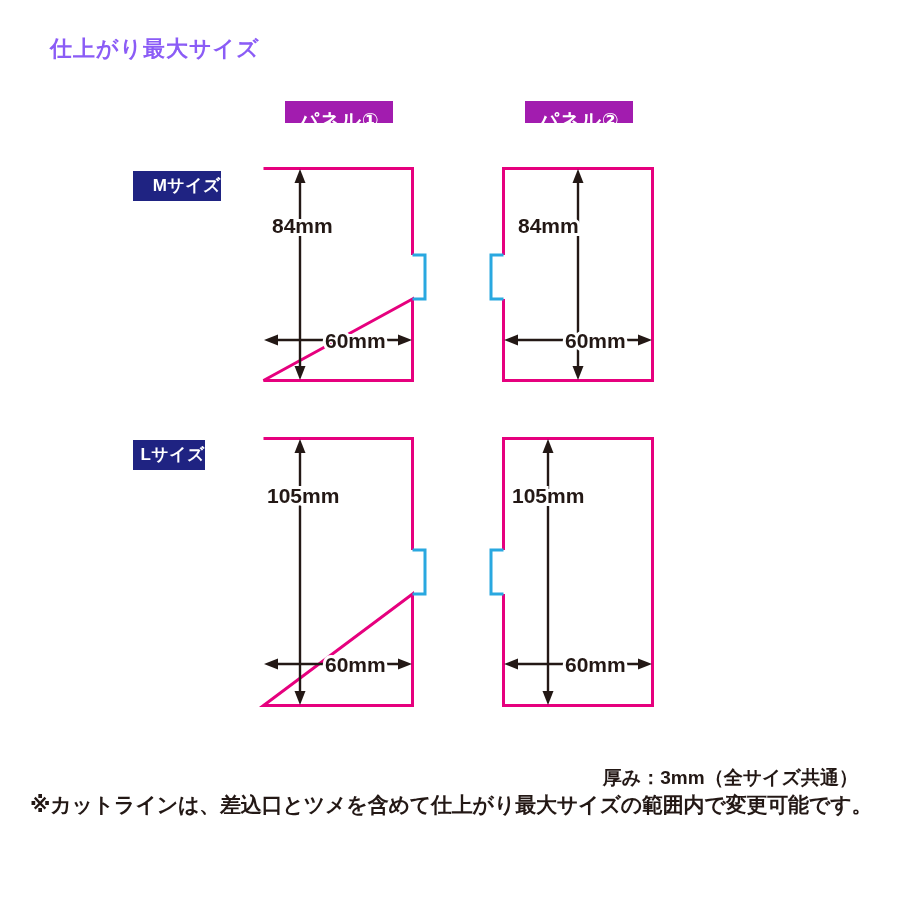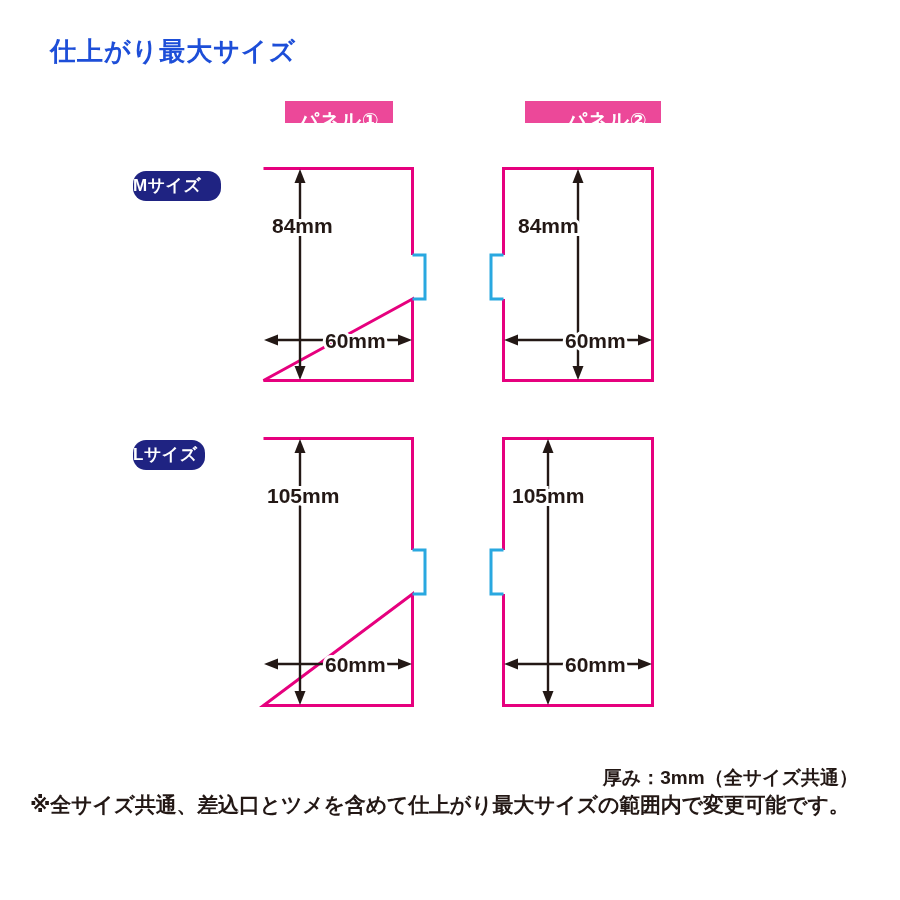--- a/index.html
+++ b/index.html
@@ -19,56 +19,55 @@
     left: 0; top: 0;
     width: 900px;
     height: 900px;
   }
 
   
   .page-title {
     position: absolute;
     left: 50px;
     top: 34px;
-    font-size: 26px;
+    font-size: 22px;
     font-weight: bold;
     letter-spacing: 1px;
-    color: #1d4ed8;
+    color: #8b5cf6;
     white-space: nowrap;
   }
 
   
   .panel-chip {
     position: absolute;
-    background: #ec4899;
+    background: #a21caf;
     color: #ffffff;
     font-size: 20px;
     font-weight: bold;
     letter-spacing: 0.5px;
     height: 22px;
     line-height: 38px;
     text-align: center;
     white-space: nowrap;
   }
   .panel-chip.p1 { left: 285px; top: 101px; width: 108px; }
-  .panel-chip.p2 { left: 525px; top: 101px; width: 108px; padding-left: 28px; }
+  .panel-chip.p2 { left: 525px; top: 101px; width: 108px; }
 
   
   .size-chip {
     position: absolute;
     background: #1f2382;
     color: #ffffff;
     font-size: 17px;
     font-weight: bold;
     letter-spacing: 0.5px;
     height: 30px;
     line-height: 30px;
-    text-align: left;
-    white-space: nowrap;
-    border-radius: 13px;
+    text-align: right;
+    white-space: nowrap;
   }
   .size-chip.m { left: 133px; top: 171px; width: 88px; }
   .size-chip.l { left: 133px; top: 440px; width: 72px; }
 
   
   .diagram {
     position: absolute;
   }
   .diagram svg { display: block; overflow: visible; }
 
@@ -192,15 +191,15 @@
       </g>
       <polygon points="2,227 16,221.5 16,232.5" fill="#231815"></polygon>
       <polygon points="150,227 136,221.5 136,232.5" fill="#231815"></polygon>
       <text class="dim-label" x="10" y="66" stroke="#ffffff" stroke-width="6" paint-order="stroke">105mm</text>
       <text class="dim-label" x="63" y="235" stroke="#ffffff" stroke-width="6" paint-order="stroke">60mm</text>
     </svg>
   </div>
 
   <div class="thickness-note">厚み：3mm（全サイズ共通）</div>
 
-  <div class="note-line n1">※全サイズ共通、差込口とツメを含めて仕上がり最大サイズの範囲内で変更可能です。</div>
+  <div class="note-line n1">※カットラインは、差込口とツメを含めて仕上がり最大サイズの範囲内で変更可能です。</div>
 
 </div>
 
 </body></html>

